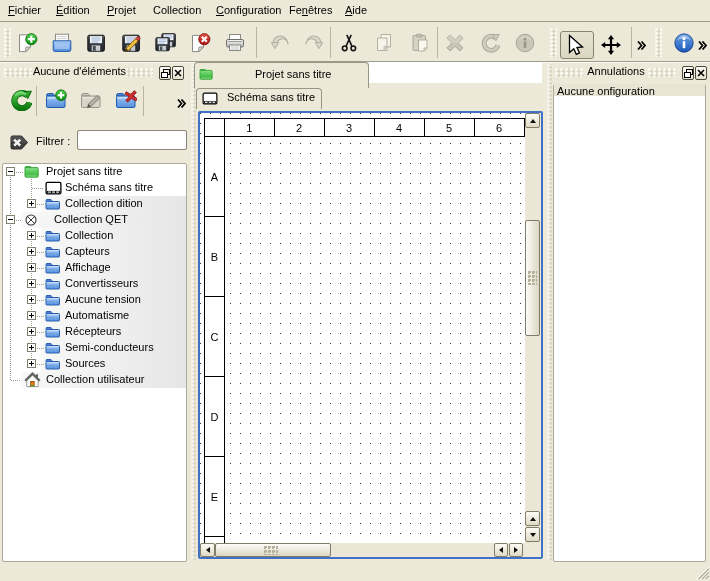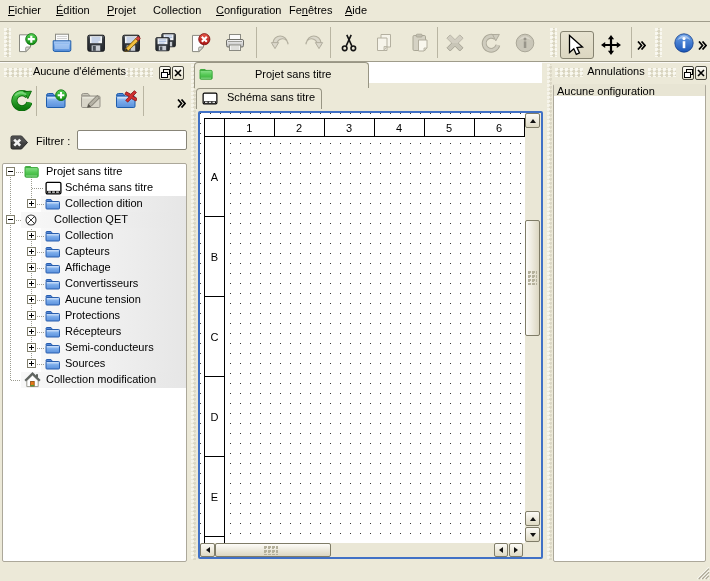--- a/index.html
+++ b/index.html
@@ -362,21 +362,21 @@
     <div class="a" style="left:42px;top:129px"><svg width="15" height="13">
         <use href="#sy-folder"></use>
       </svg></div>
     <div class="a" style="left:62px;top:129px;white-space:nowrap">Aucune tension</div>
     <div class="a grad-row" style="left:38px;top:144px;width:145px;height:16px;background:linear-gradient(to right,#f8f8f8,#e6e6e6)"></div>
     <div class="a hdot" style="left:34px;top:152px;width:7px"></div>
     <div class="a expbox plus" style="left:24px;top:147px"></div>
     <div class="a" style="left:42px;top:145px"><svg width="15" height="13">
         <use href="#sy-folder"></use>
       </svg></div>
-    <div class="a" style="left:62px;top:145px;white-space:nowrap">Protections</div>
+    <div class="a" style="left:62px;top:145px;white-space:nowrap">Automatisme</div>
     <div class="a grad-row" style="left:38px;top:160px;width:145px;height:16px;background:linear-gradient(to right,#f8f8f8,#e6e6e6)"></div>
     <div class="a hdot" style="left:34px;top:168px;width:7px"></div>
     <div class="a expbox plus" style="left:24px;top:163px"></div>
     <div class="a" style="left:42px;top:161px"><svg width="15" height="13">
         <use href="#sy-folder"></use>
       </svg></div>
     <div class="a" style="left:62px;top:161px;white-space:nowrap">Récepteurs</div>
     <div class="a grad-row" style="left:38px;top:176px;width:145px;height:16px;background:linear-gradient(to right,#f8f8f8,#e6e6e6)"></div>
     <div class="a hdot" style="left:34px;top:184px;width:7px"></div>
     <div class="a expbox plus" style="left:24px;top:179px"></div>
@@ -388,21 +388,21 @@
     <div class="a hdot" style="left:34px;top:200px;width:7px"></div>
     <div class="a expbox plus" style="left:24px;top:195px"></div>
     <div class="a" style="left:42px;top:193px"><svg width="15" height="13">
         <use href="#sy-folder"></use>
       </svg></div>
     <div class="a" style="left:62px;top:193px;white-space:nowrap">Sources</div>
     <div class="a grad-row" style="left:18px;top:208px;width:165px;height:16px;background:linear-gradient(to right,#f8f8f8,#e6e6e6)"></div>
     <div class="a" style="left:21px;top:208px"><svg width="17" height="16">
         <use href="#sy-home"></use>
       </svg></div>
-    <div class="a" style="left:43px;top:209px;white-space:nowrap">Collection modification</div>
+    <div class="a" style="left:43px;top:209px;white-space:nowrap">Collection utilisateur</div>
   </div>
 
 <div class="a" style="left:191px;top:64px;width:5px;height:496px;background-image:radial-gradient(circle at 0.5px 0.5px,#f6f4ea 46%,rgba(0,0,0,0) 52%),radial-gradient(circle at 0.5px 0.5px,#dcd8c6 46%,rgba(0,0,0,0) 52%);background-size:5px 4px,5px 4px;background-position:0 0,2px 2px"></div>
 <div class="a" style="left:547px;top:64px;width:5px;height:496px;background-image:radial-gradient(circle at 0.5px 0.5px,#f6f4ea 46%,rgba(0,0,0,0) 52%),radial-gradient(circle at 0.5px 0.5px,#dcd8c6 46%,rgba(0,0,0,0) 52%);background-size:5px 4px,5px 4px;background-position:0 0,2px 2px"></div>
 
 <div class="a" style="left:369px;top:62px;width:173px;height:21px;background:#fff"></div>
 <div class="a" style="left:194px;top:62px;width:175px;height:26px;background:#ece9d8;border:1px solid #989584;border-bottom:none;border-radius:4px 4px 0 0"></div>
 <div class="a" style="left:199px;top:68px"><svg width="14" height="12" viewBox="0 0 15 13">
       <use href="#sy-gproj"></use>
     </svg></div>

